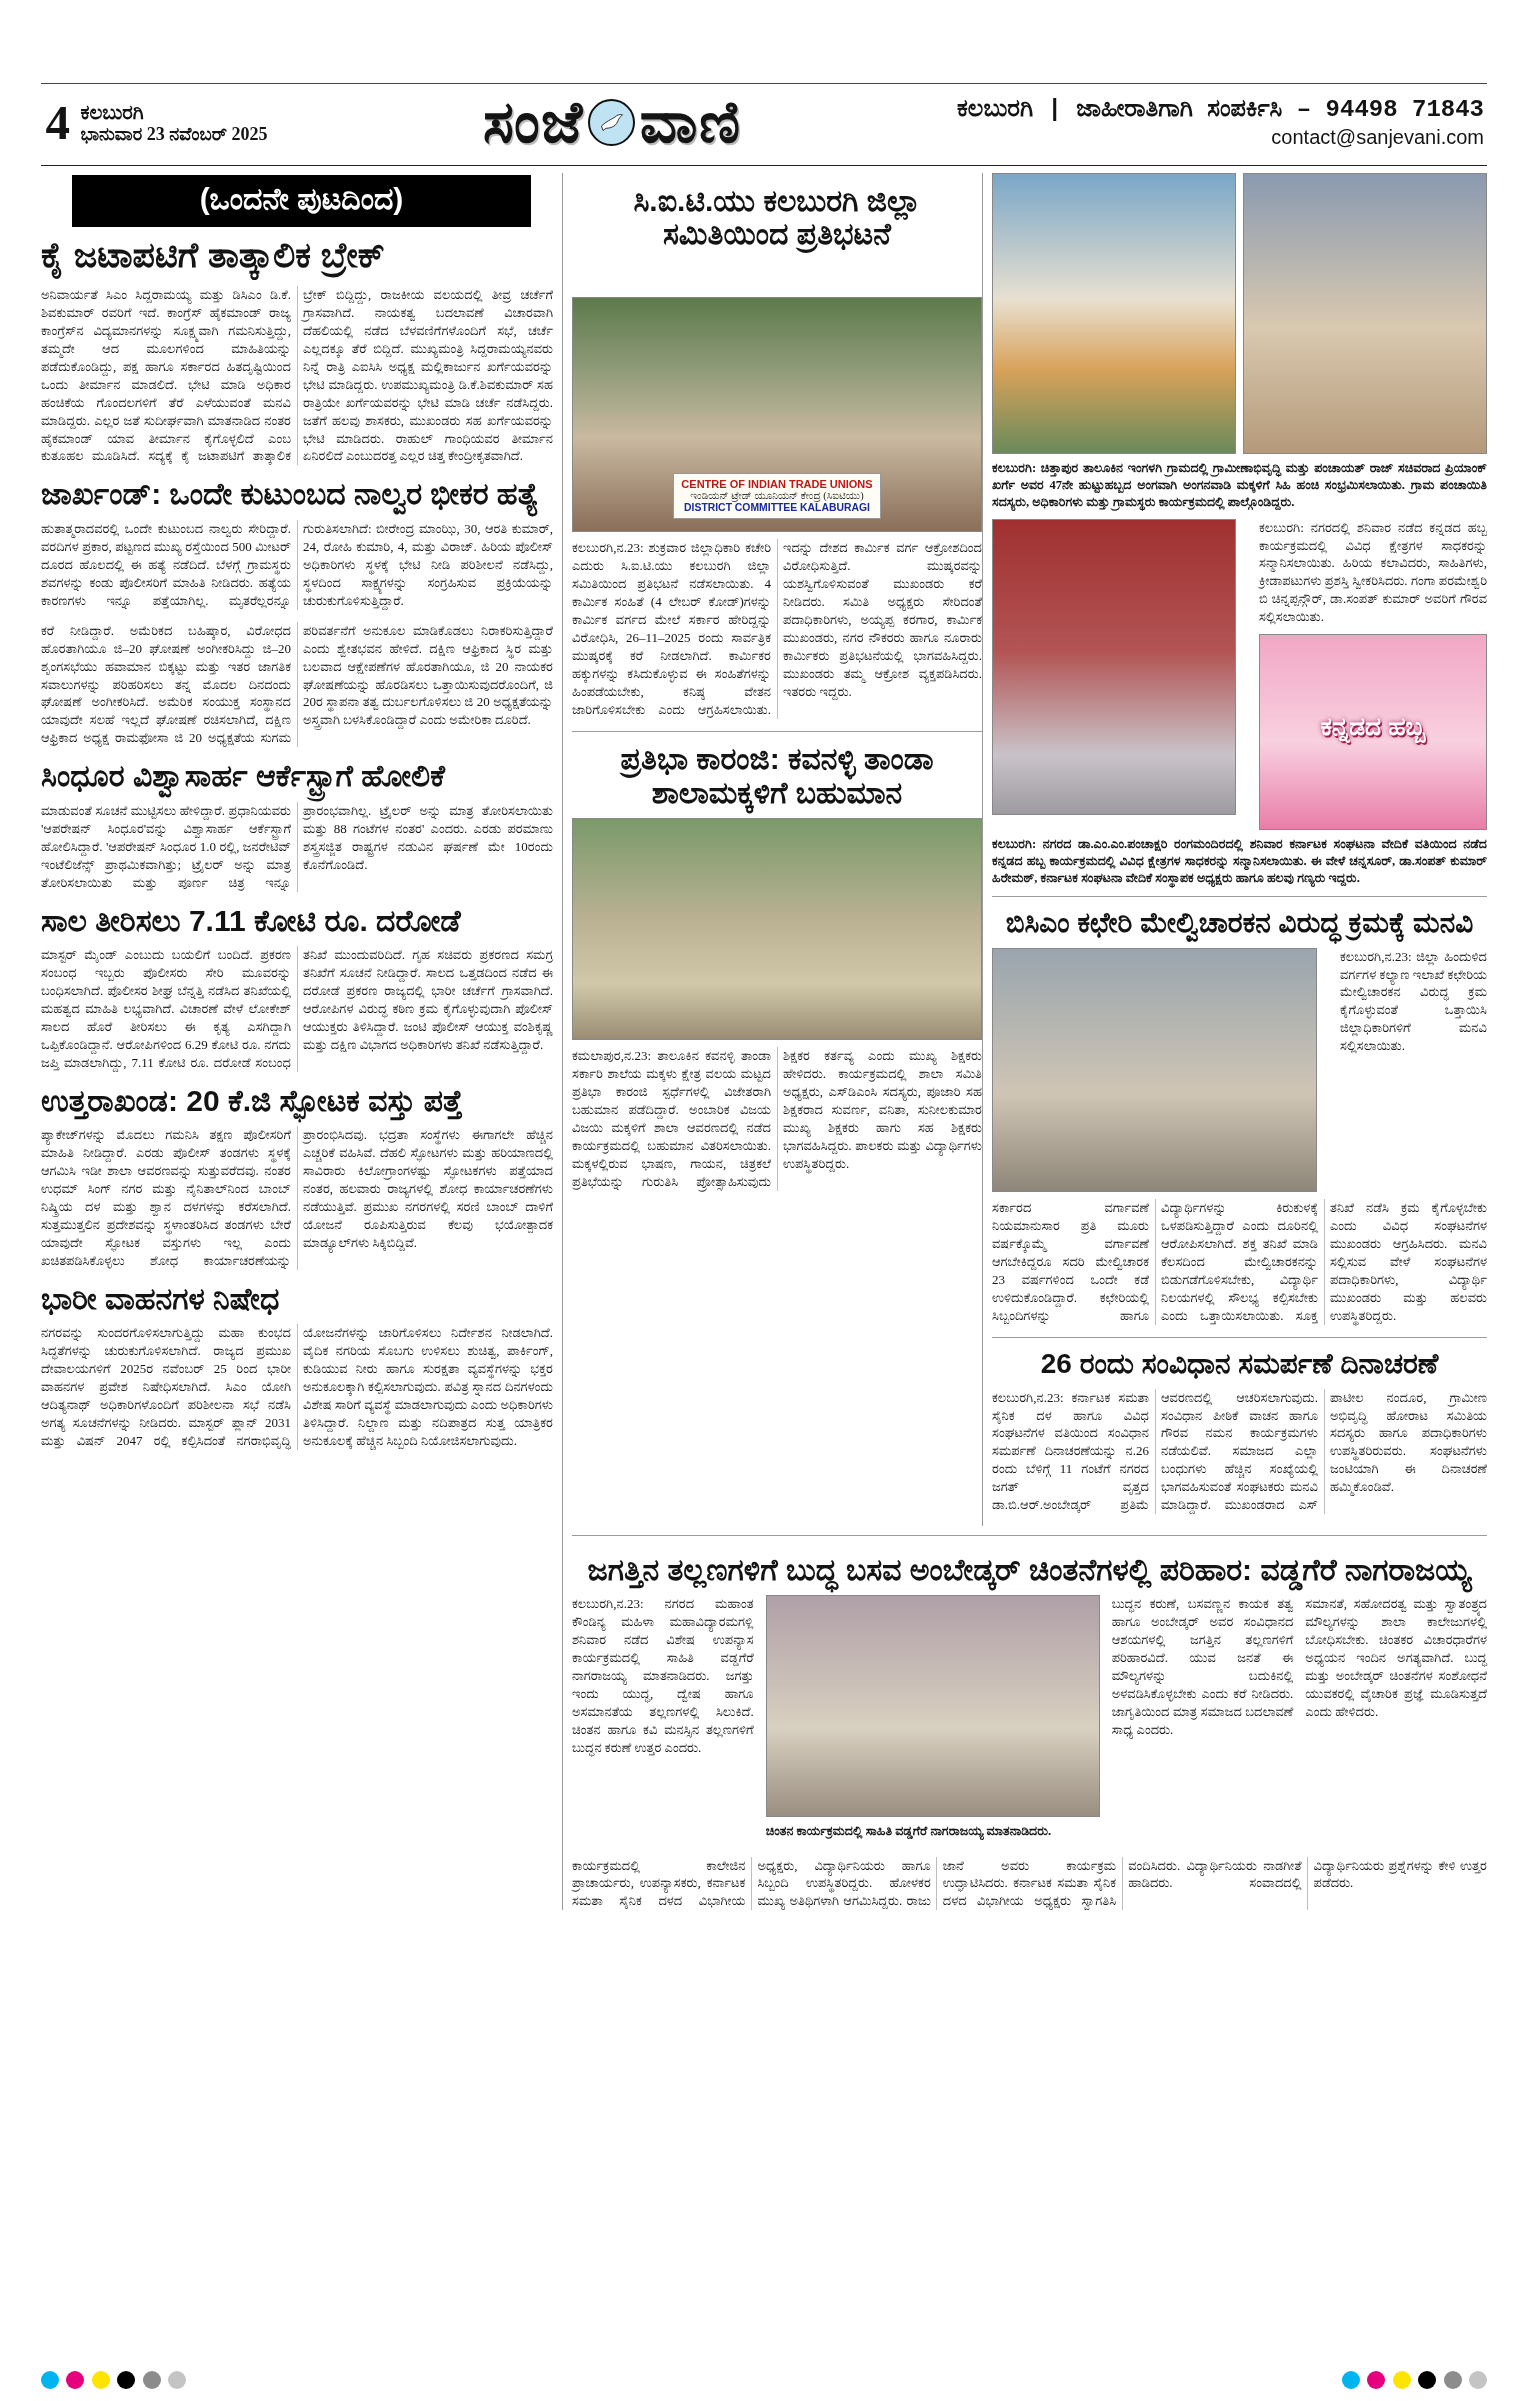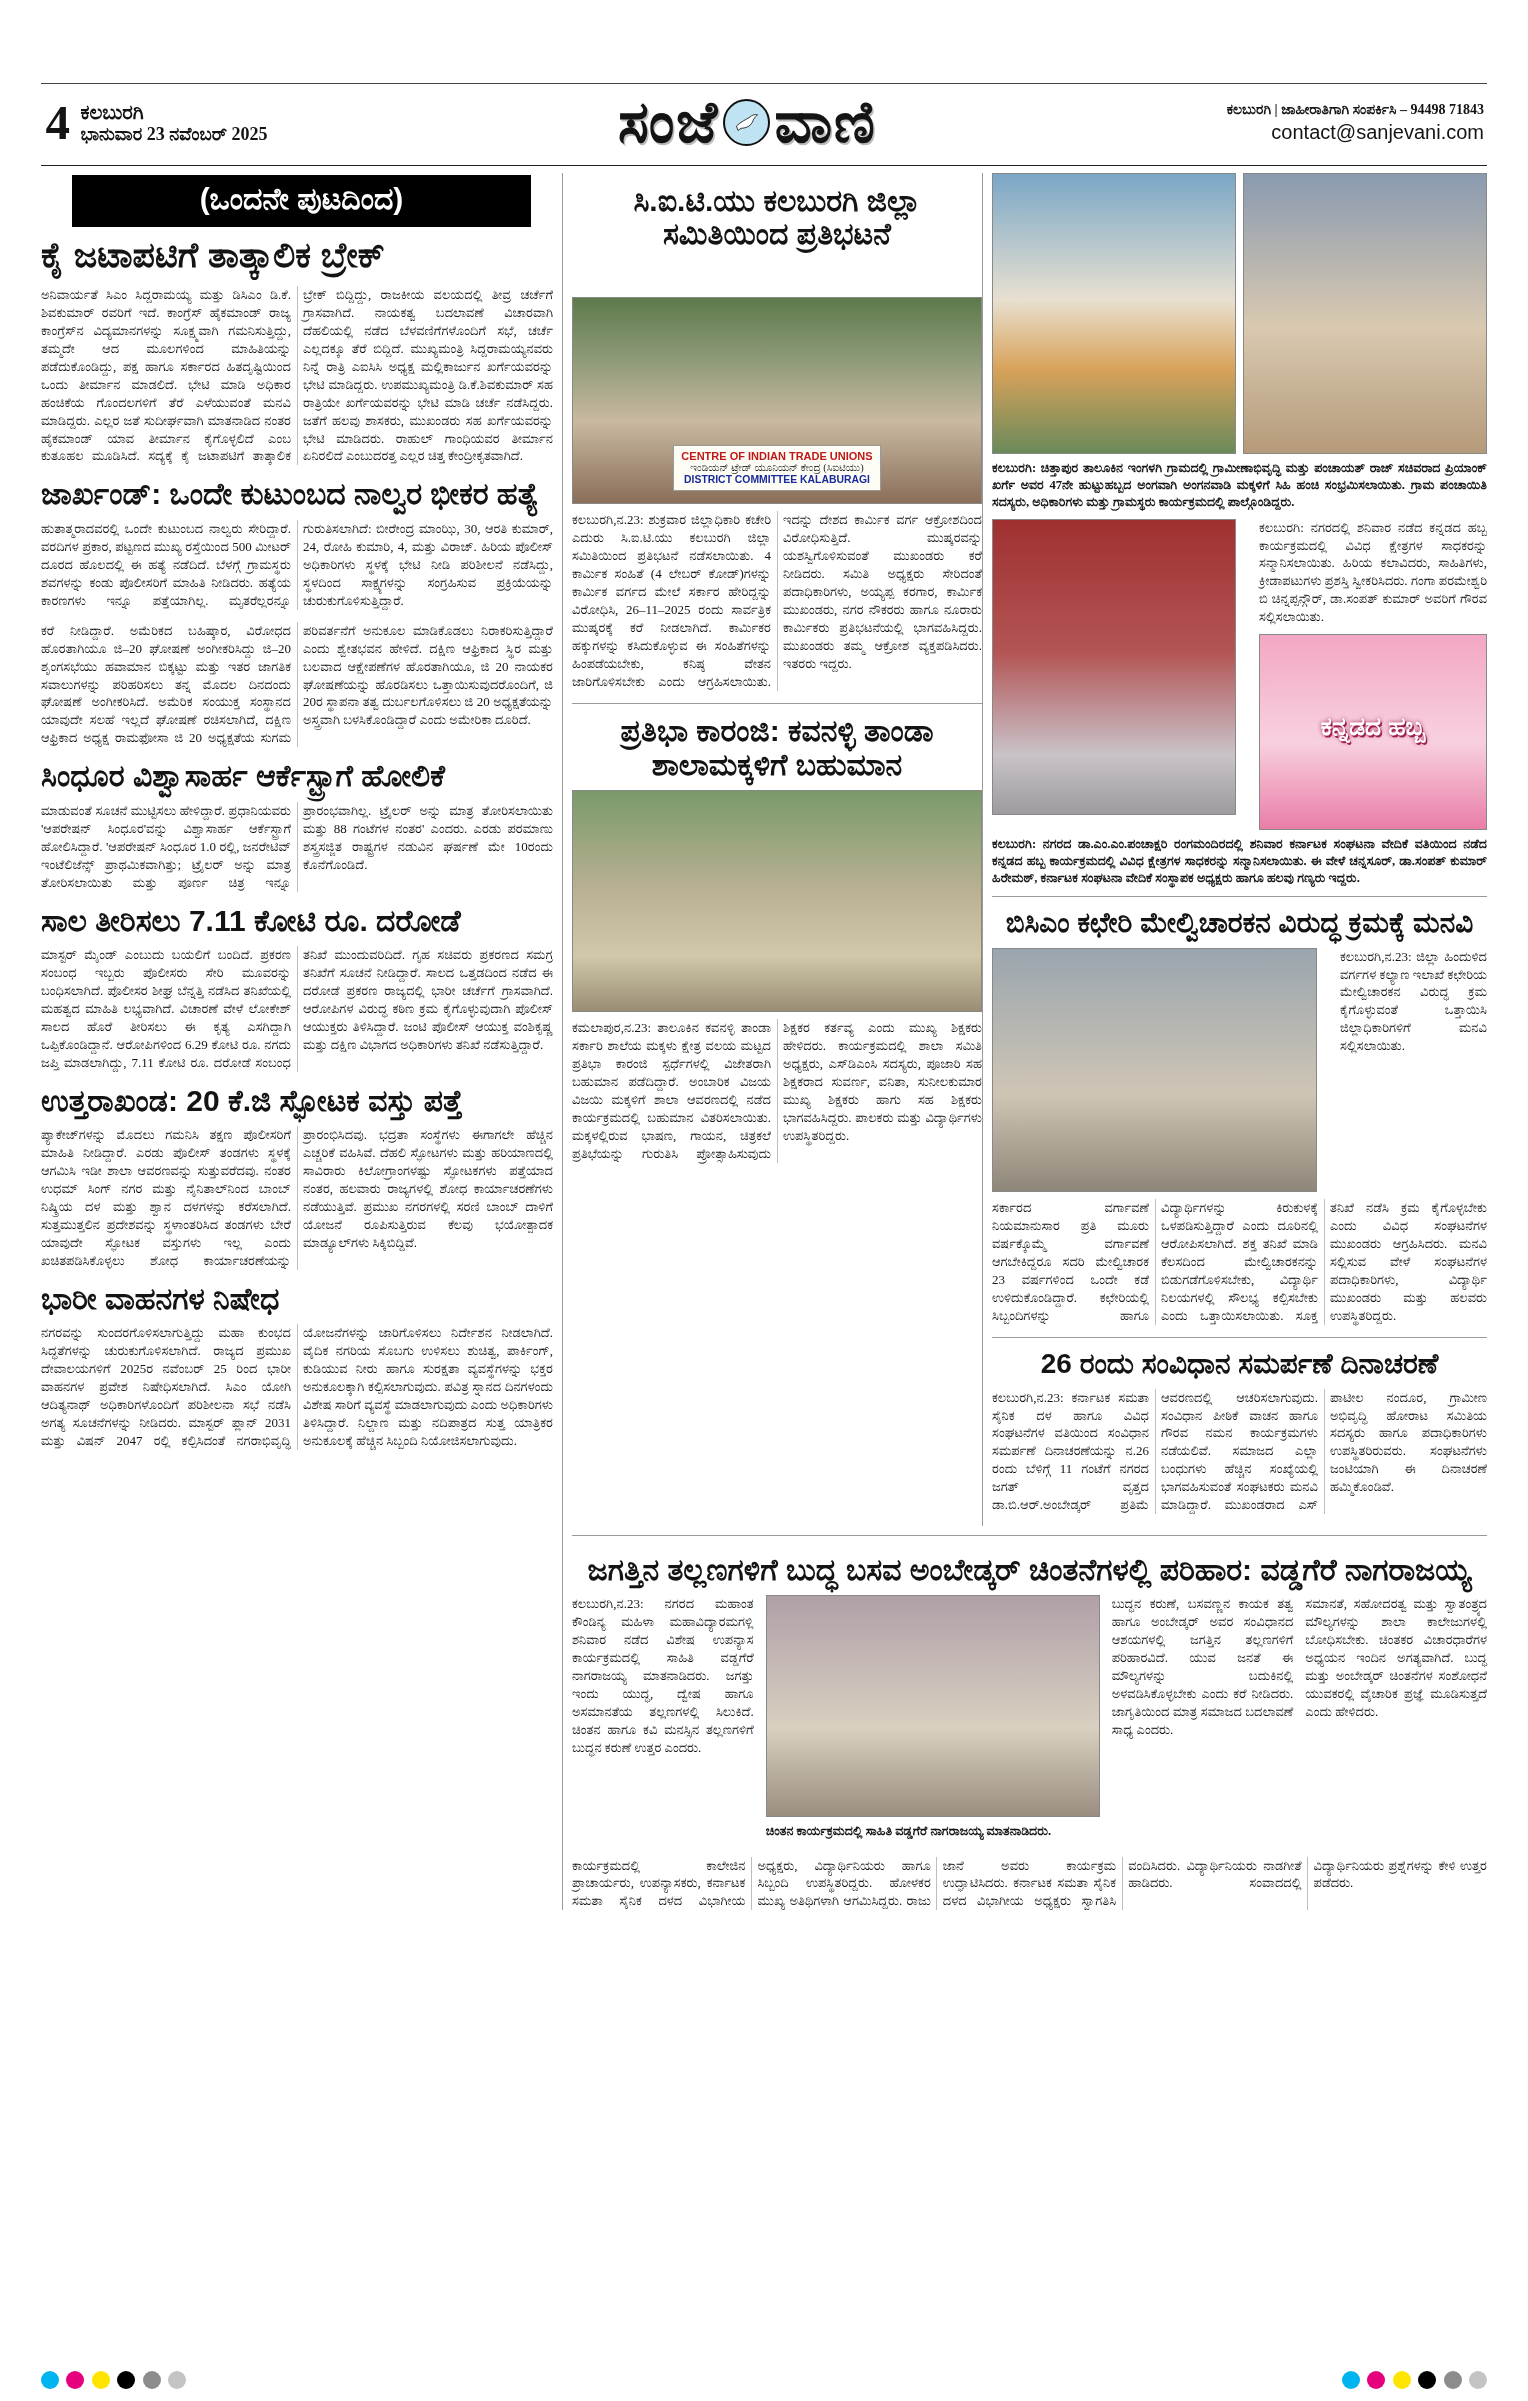--- a/index.html
+++ b/index.html
@@ -14,21 +14,21 @@
   .pageno { font-size:49px; font-weight:700; line-height:.9; padding:0 10.4px 0 1.5px; }
   .edition-block { display:flex; flex-direction:column; gap:0; }
   .edition { font-size:20px; font-weight:700; font-family:"Liberation Sans",sans-serif; }
   .dateline { font-size:18px; font-weight:700; }
   .mast-center { flex:1; display:flex; align-items:center; justify-content:center; gap:4.4px; }
   .mast-word { font-size:58px; font-weight:900; font-family:"DejaVu Serif",serif; letter-spacing:1.5px;
                text-shadow:1.5px 1.5px 0 #bbb; }
   .logo-circle { width:47px; height:47px; border-radius:50%; background:#bfe3f2; border:2.2px solid #111;
                  display:flex; align-items:center; justify-content:center; }
   .contact-block { text-align:right; display:flex; flex-direction:column; gap:3px; }
-  .contact-line { font-size:14px; font-weight:700; font-family:Liberation Serif, serif; }
+  .contact-line { font-size:24px; font-weight:700; font-family:Liberation Mono, monospace; }
   .email-line { font-size:20px; font-family:"Liberation Sans",sans-serif; }
 
   
   .content { display:flex; margin-top:7.4px; }
   .col-left { width:522px; padding-right:9px; border-right:0.7px solid #9a9a9a; }
   .col-rest { flex:1; padding-left:9px; display:flex; flex-direction:column; }
   .row-top { display:flex; }
   .col-mid { width:411px; border-right:0.7px solid #9a9a9a; }
   .col-right { flex:1; padding-left:9px; }
   .row-bottom { border-top:0.7px solid #9a9a9a; margin-top:9px; padding-top:6px; }
@@ -47,21 +47,21 @@
                font-size:13px; line-height:1.38; text-align:justify; }
   .body-3col { column-count:3; column-gap:12px; column-rule:0.7px solid #bdbdbd;
                font-size:13px; line-height:1.38; text-align:justify; }
   .body-1col { font-size:13px; line-height:1.38; text-align:justify; }
   .article { margin-bottom:12px; }
   .caption { font-size:12.6px; font-weight:700; line-height:1.35; text-align:justify; margin:6px 0 7.4px; }
 
   
   .photo { position:relative; width:100%; border:0.7px solid #888; overflow:hidden;
            display:flex; align-items:flex-end; justify-content:center; }
-  .ph-protest   { height:207px; background:linear-gradient(180deg,#5d7a4b 0%,#8e9a78 30%,#c9b9a0 60%,#8a6e5a 100%);margin-top:46px; }
+  .ph-protest   { height:235px; background:linear-gradient(180deg,#5d7a4b 0%,#8e9a78 30%,#c9b9a0 60%,#8a6e5a 100%);margin-top:46px; }
   .ph-school    { height:222px; background:linear-gradient(180deg,#7a9a6a 0%,#b9b192 45%,#d0c8a8 75%,#9a8d74 100%); }
   .ph-bday1     { height:281px; background:linear-gradient(180deg,#7aa7c7 0%,#e8e0d0 45%,#d8a25a 70%,#6a8a5a 100%); }
   .ph-bday2     { height:281px; background:linear-gradient(180deg,#8a9ab0 0%,#d9c9b0 55%,#b59a7a 100%); }
   .ph-stage     { height:296px; background:linear-gradient(180deg,#a03030 0%,#b35555 45%,#c9c3c9 80%,#9d9aa0 100%); }
   .ph-poster    { height:196px; background:linear-gradient(180deg,#f2a7c4 0%,#f8d0e0 55%,#e97ea8 100%); }
   .ph-group     { height:244px; background:linear-gradient(180deg,#9aa5ae 0%,#cfc5b5 60%,#8e8678 100%); }
   .ph-lecture   { height:222px; background:linear-gradient(180deg,#b0a0a8 0%,#d8d0c0 60%,#9a8e80 100%); }
   .photo-banner { background:#fdfdf6; border:0.7px solid #999; margin:0 7.4px 12px; padding:4.4px 7.4px; text-align:center; }
   .photo-banner .en1 { color:#c01818; font-family:"Liberation Sans",sans-serif; font-weight:700; font-size:11px; }
   .photo-banner .kn  { color:#202020; font-size:10.4px; }

